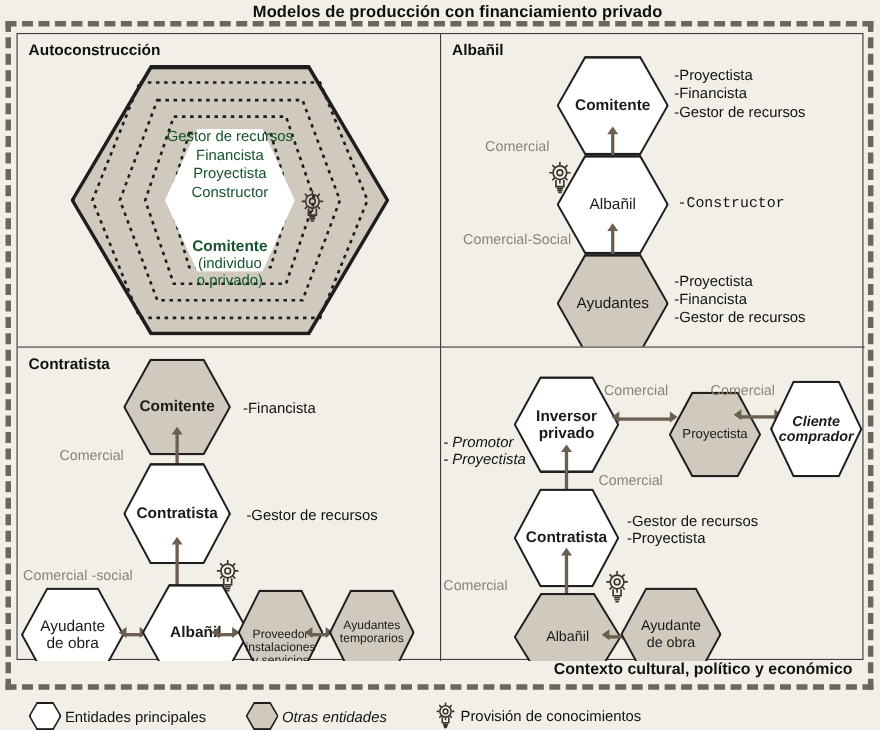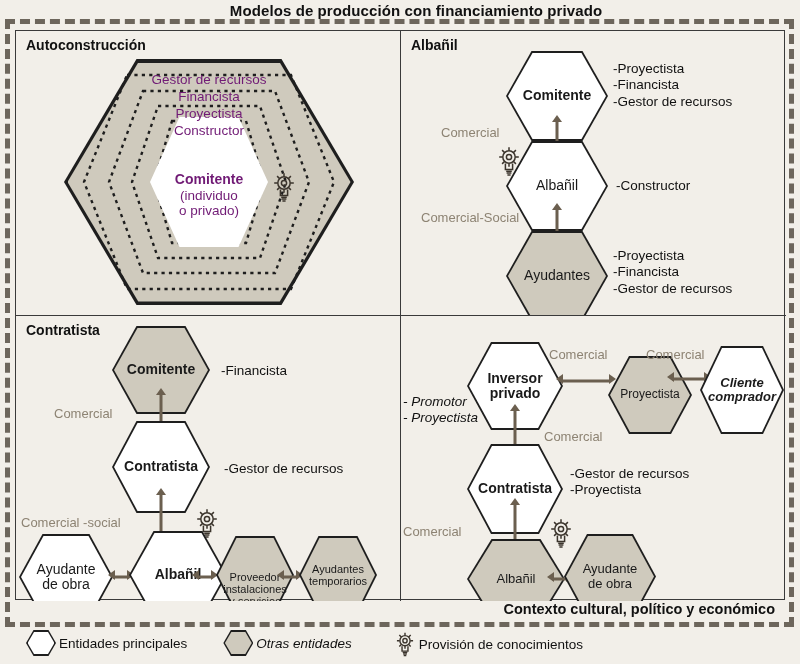--- a/index.html
+++ b/index.html
@@ -72,21 +72,21 @@
 
   
   .nest{position:absolute;}
   .nest .layer{
     position:absolute;
     -webkit-clip-path:polygon(25% 0%,75% 0%,100% 50%,75% 100%,25% 100%,0% 50%);
     clip-path:polygon(25% 0%,75% 0%,100% 50%,75% 100%,25% 100%,0% 50%);
   }
   .nest .dlabel{
     position:absolute;width:100%;text-align:center;
-    font-size:13.5px;color:#701a75;white-space:nowrap;
+    font-size:13.5px;color:#14532d;white-space:nowrap;margin-top:44px;
   }
 
   
   .nest svg{position:absolute;left:0;top:0;overflow:visible;}
 
   
   .varrow{position:absolute;}
   .varrow .bar{position:absolute;left:50%;transform:translateX(-50%);width:3px;background:#6b5f4f;}
   .harrow{position:absolute;}
   .harrow .bar{position:absolute;top:50%;transform:translateY(-50%);height:3px;background:#6b5f4f;}
@@ -99,21 +99,21 @@
   
   .note{position:absolute;font-size:13.5px;color:#111;line-height:1.22;white-space:pre-line;}
   .reltag{position:absolute;font-size:13px;color:#8d8373;white-space:nowrap;}
 
   
   .bulb{position:absolute;}
 
   
   .legend{
     position:absolute;left:0;top:630px;width:800px;height:34px;
-    display:flex;align-items:flex-start;
+    display:flex;align-items:flex-end;
   }
   .lg-item{display:flex;align-items:center;font-size:13.5px;color:#111;}
   .lg-hex{
     width:30px;height:26px;margin-right:3px;position:relative;flex:none;
   }
   .lg-hex .b{position:absolute;inset:0;background:#1e1e1e;
     -webkit-clip-path:polygon(25% 0%,75% 0%,100% 50%,75% 100%,25% 100%,0% 50%);
     clip-path:polygon(25% 0%,75% 0%,100% 50%,75% 100%,25% 100%,0% 50%);}
   .lg-hex .f{position:absolute;left:1.6px;top:1.6px;right:1.6px;bottom:1.6px;
     -webkit-clip-path:polygon(25% 0%,75% 0%,100% 50%,75% 100%,25% 100%,0% 50%);
@@ -191,21 +191,21 @@
         <div class="arrhead ah-up" style="left:46px;top:0;"></div>
         <div class="arrhead ah-down" style="left:46px;bottom:0;"></div>
       </div>
       <div class="reltag" style="left:40px;top:94px;">Comercial</div>
 
       <div class="hexwrap" style="left:105px;top:110px;width:102px;height:90px;">
         <div class="border"></div>
         <div class="fill fill-white" style="left:2px;top:2px;right:2px;bottom:2px;"></div>
         <div class="lbl" style="font-size:14px;">Albañil</div>
       </div>
-      <div class="note" style="left:215px;top:147px;">-Constructor</div>
+      <div class="note" style="left:215px;top:147px;font-family:Liberation Mono, monospace;">-Constructor</div>
 
       <div class="bulb" style="left:95px;top:113px;width:26px;height:34px;">
         <svg width="26" height="34" viewBox="0 0 26 34">
           <g stroke="#3b342c" stroke-width="1.5" fill="none">
             <circle cx="13" cy="13" r="6.2"></circle>
             <circle cx="13" cy="13" r="2.6"></circle>
             <path d="M13 3.2 L13 6.6 M13 19.4 L13 22.8 M3.2 13 L6.6 13 M19.4 13 L22.8 13
                      M6.1 6.1 L8.5 8.5 M17.5 17.5 L19.9 19.9 M19.9 6.1 L17.5 8.5 M8.5 17.5 L6.1 19.9"></path>
             <path d="M9.4 19.6 L9.4 25.6 L16.6 25.6 L16.6 19.6"></path>
             <path d="M10.2 27.2 L15.8 27.2 M10.6 29.0 L15.4 29.0 M11.4 30.9 L14.6 30.9"></path>

